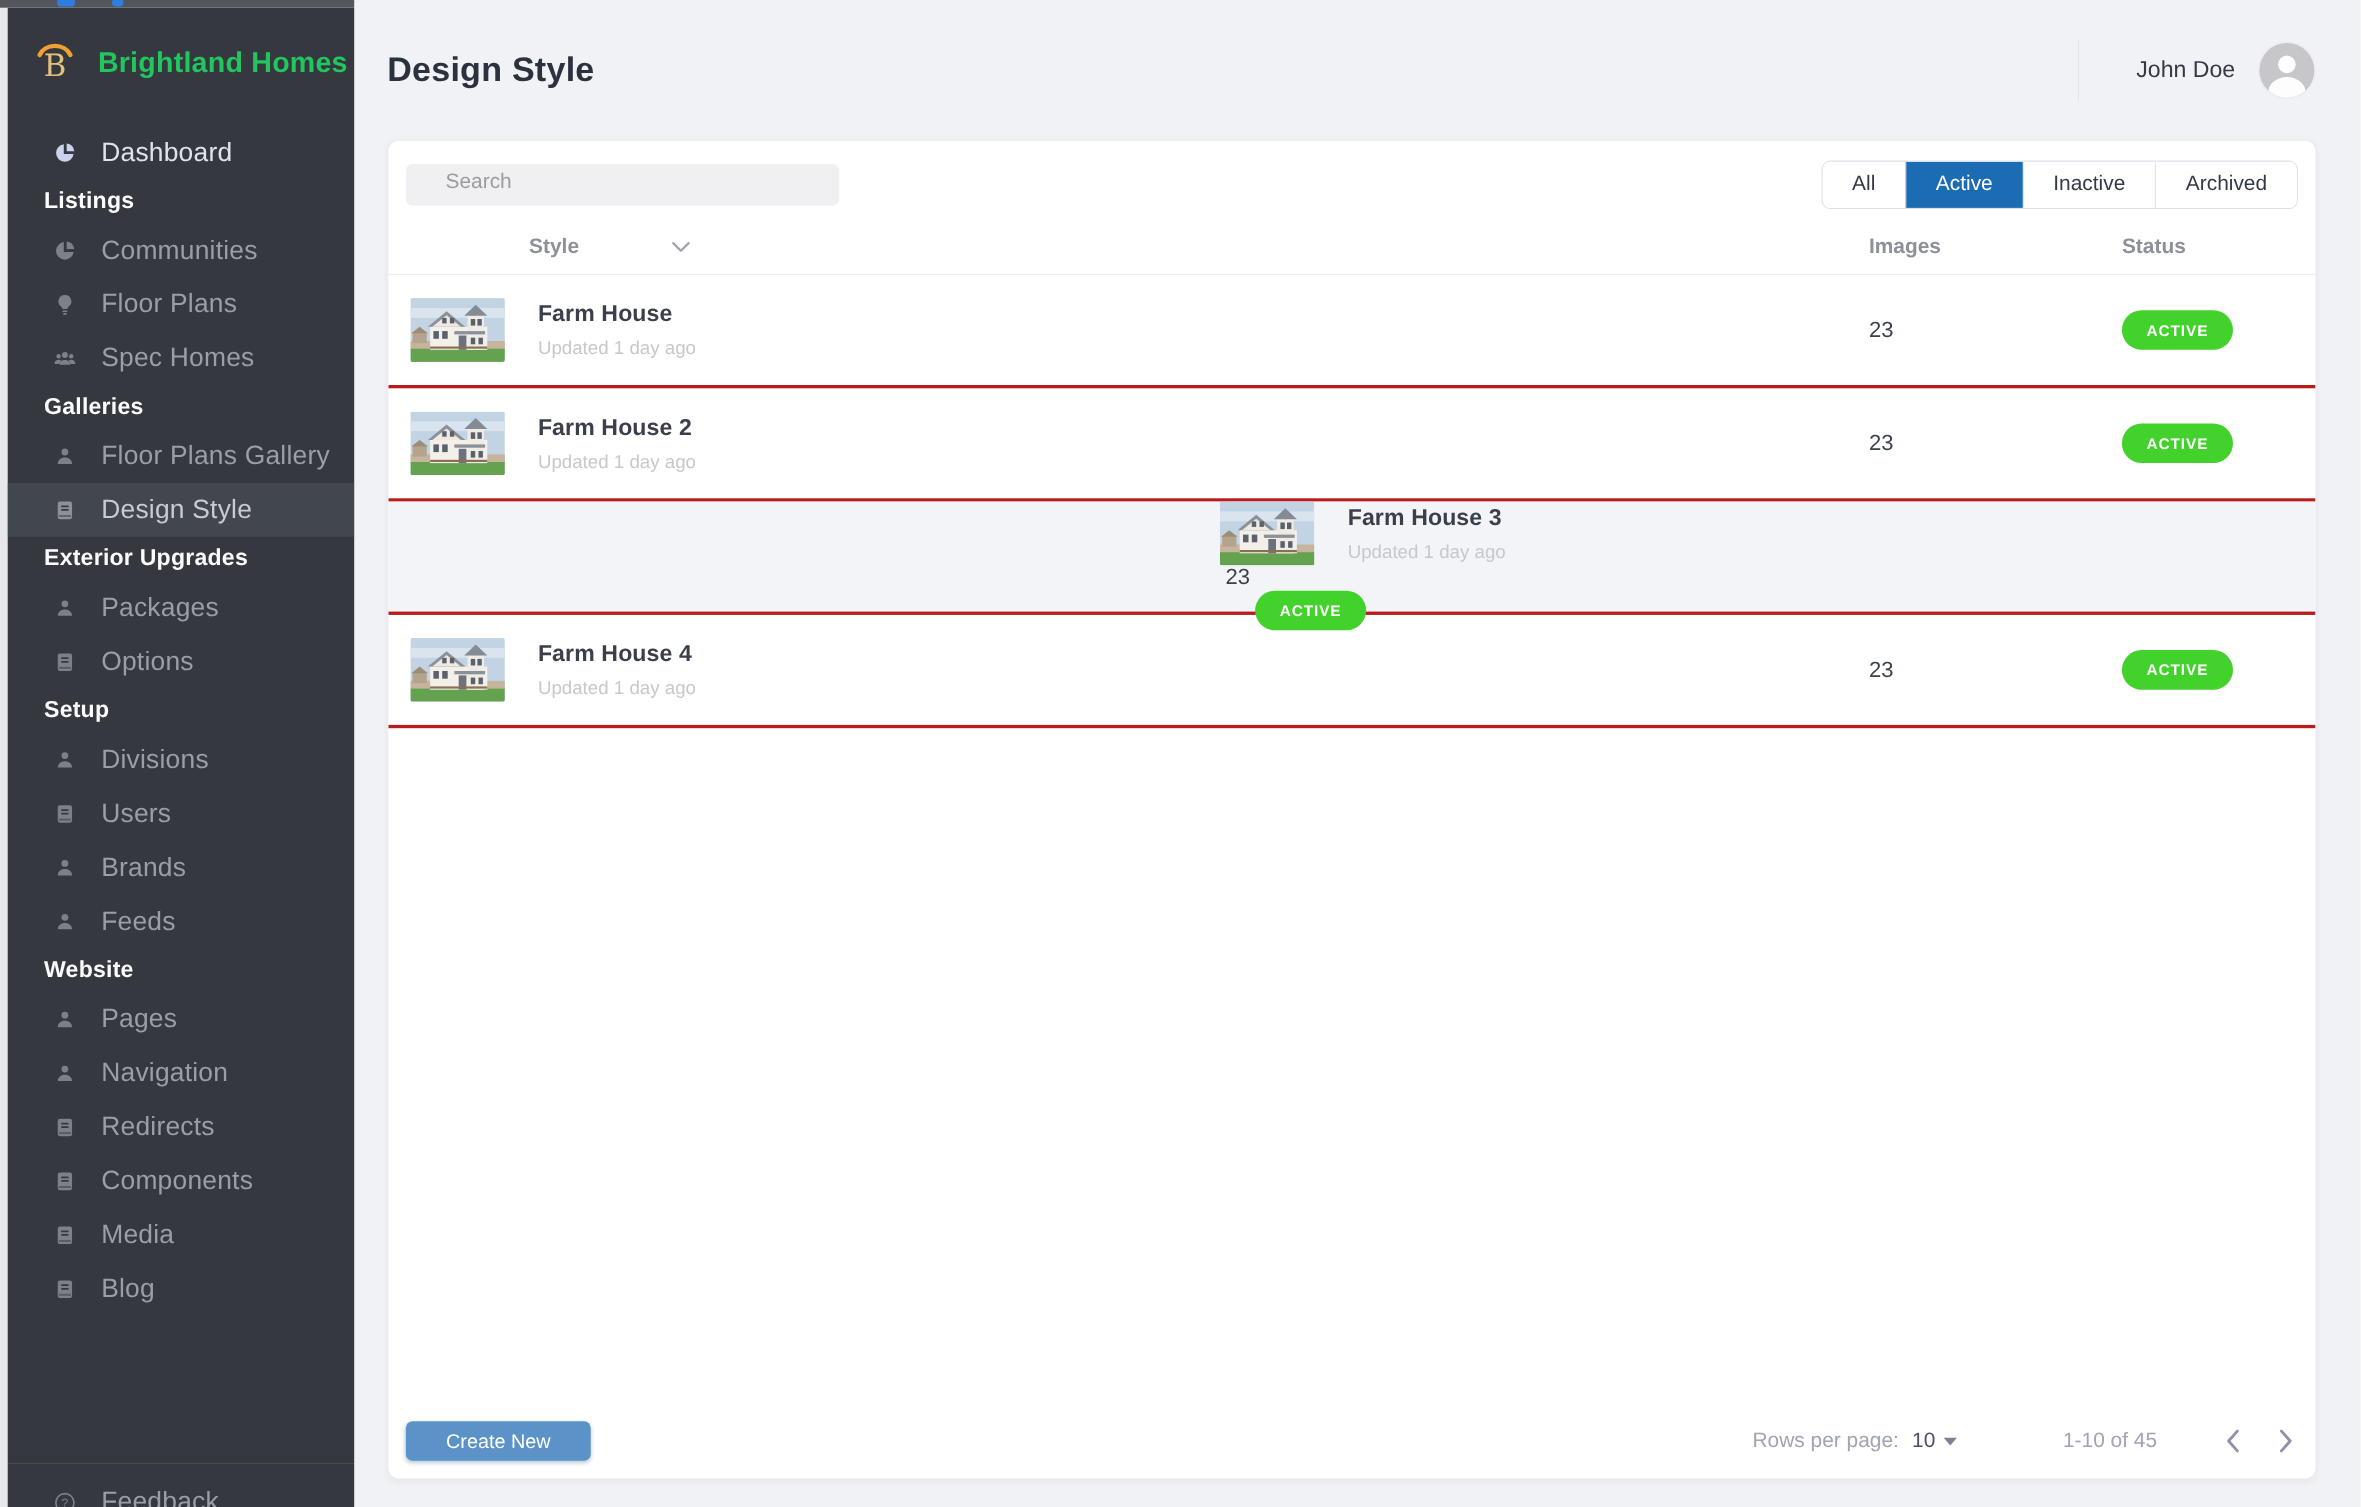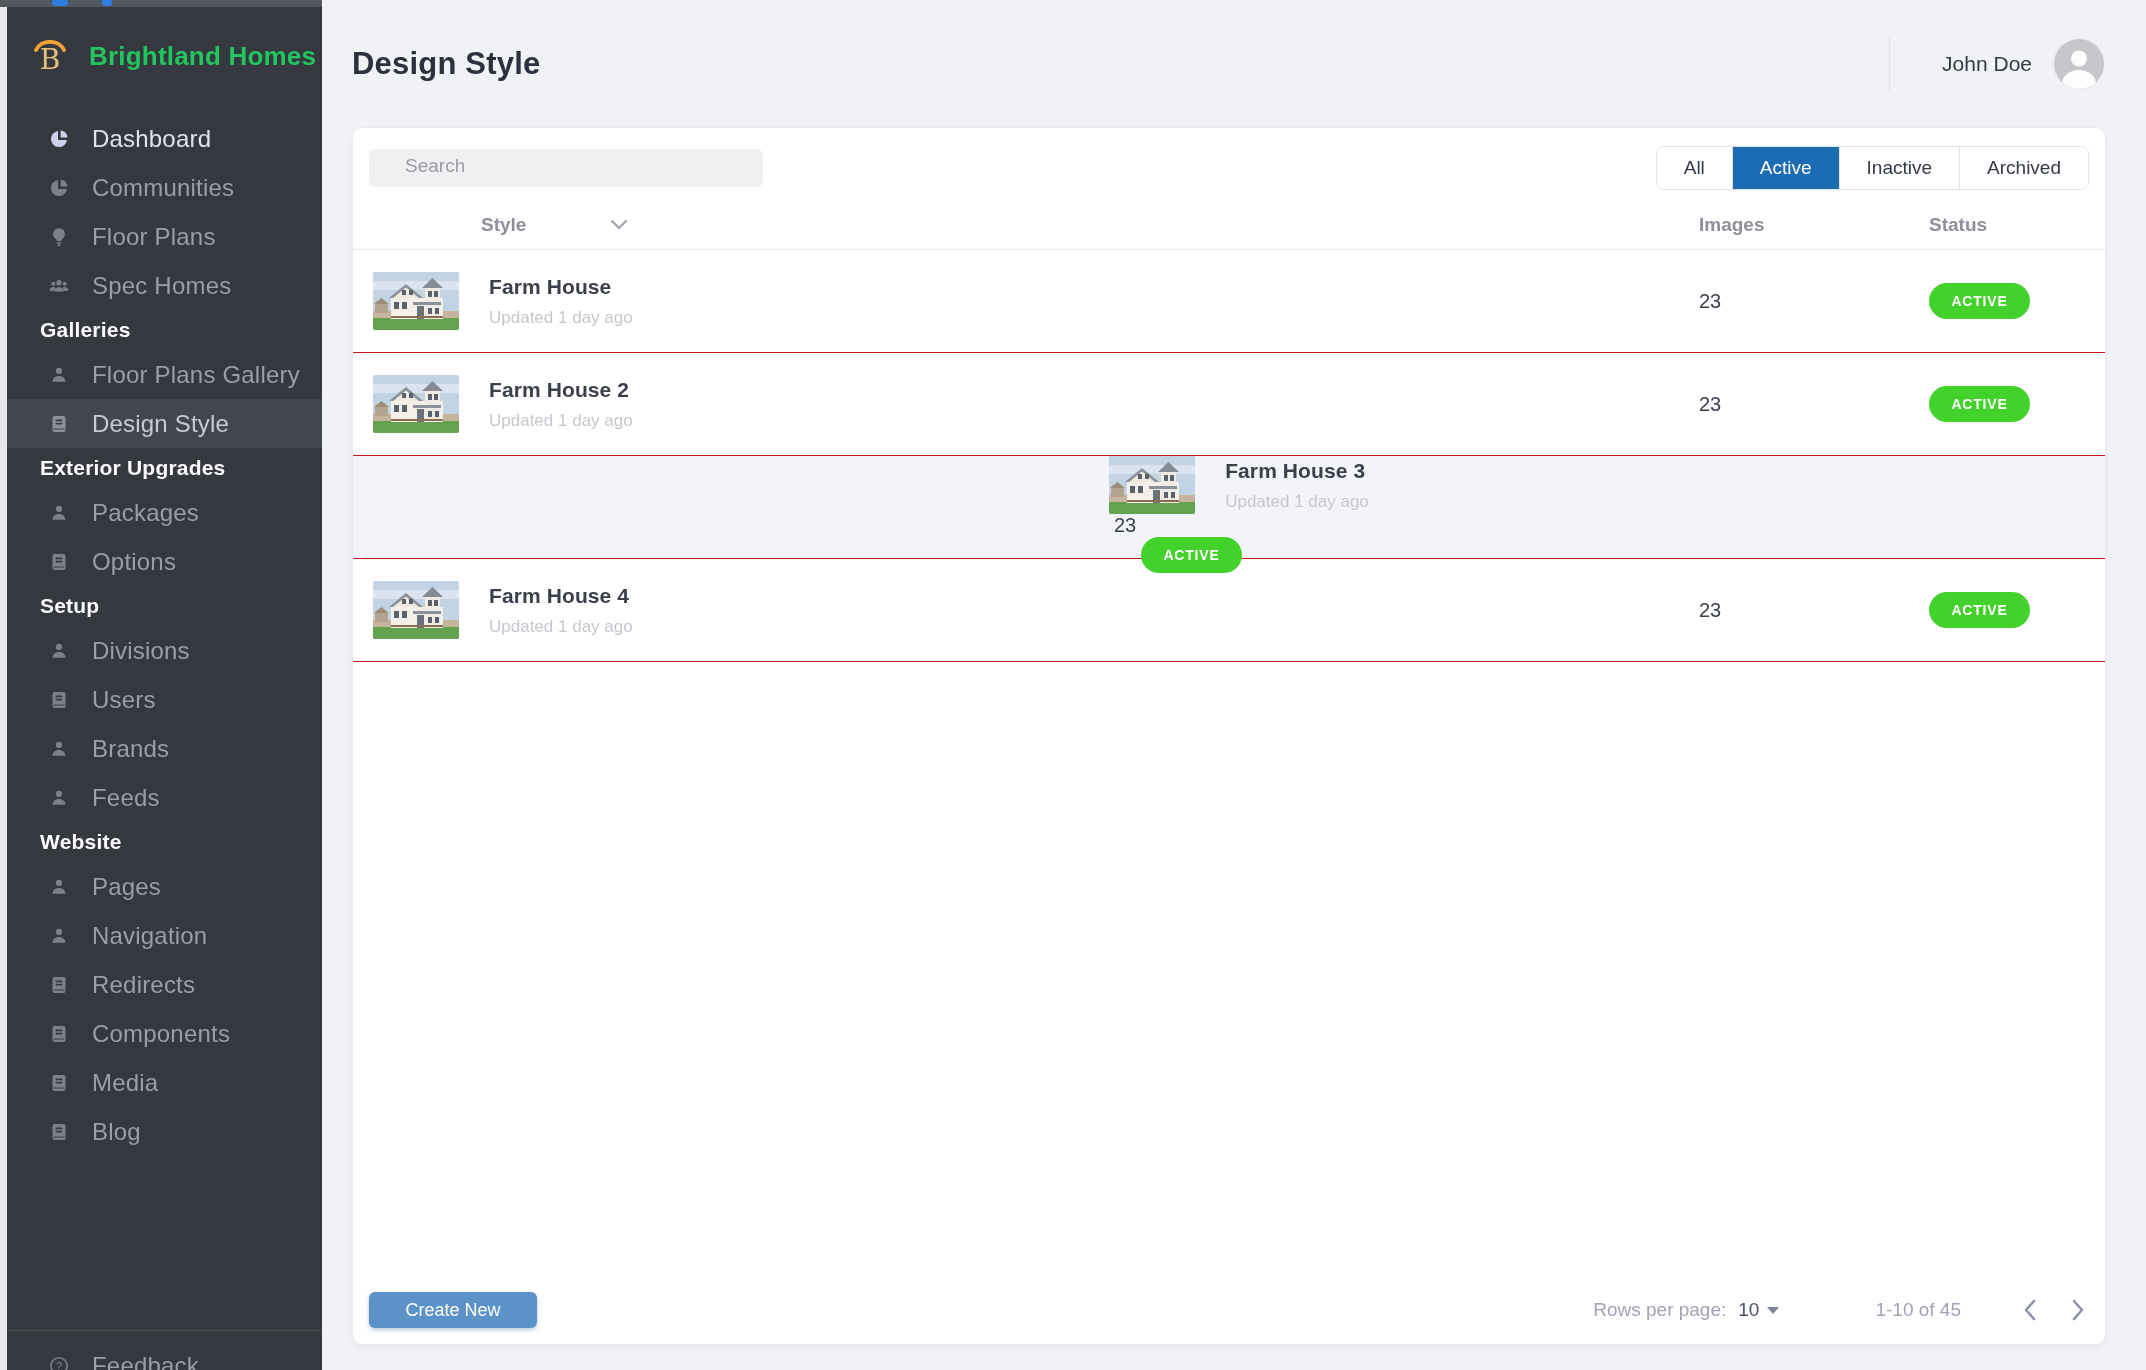--- a/index.html
+++ b/index.html
@@ -59,21 +59,21 @@
                 padding:0 27px; cursor:pointer; border-left:1px solid #e4e5ea; }
   .filter-btn:first-child { border-left:none; }
   .filter-btn.selected { background:var(--accent,#1c6cb3); color:#fff; }
 
   .thead { display:flex; align-items:center; height:50px; border-bottom:1px solid #e8e9ee; font-size:19px; color:#8d9099; font-weight:700; }
   .col-style { flex:1; display:flex; align-items:center; padding-left:128px; cursor:pointer; }
   .sort-chevron { margin-left:84px; color:#9fa2aa; display:inline-flex; }
   .col-images { width:230px; }
   .col-status { width:176px; }
 
-  .row { display:flex; align-items:center; height:103px; border-bottom:1px solid #b91c1c; cursor:pointer; }
+  .row { display:flex; align-items:center; height:103px; border-bottom:3px solid #b91c1c; cursor:pointer; }
   .row.highlighted { background:#f3f4f8;flex-direction:column; }
   .row-main { flex:1; display:flex; align-items:center; padding-left:20px; }
   .thumb { width:86px; height:58px; border-radius:2px; overflow:hidden; flex:0 0 auto; }
   .thumb svg { display:block; }
   .row-text { margin-left:30px; }
   .row-name { font-size:21px; font-weight:700; color:#3a3f4b; letter-spacing:.1px; }
   .row-updated { font-size:17px; color:#c6c8ce; margin-top:9px; }
   .row-images { width:230px; font-size:20px; color:#3b404b; }
   .row-status { width:176px; }
   .badge { display:inline-flex; align-items:center; justify-content:center; min-width:101px; height:36px;
@@ -117,20 +117,23 @@
   <nav class="nav" id="nav">
       <div class="nav-item bright">
     <span class="nav-icon">
           <svg viewBox="0 0 22 22" fill="currentColor">
             <path d="M10 3.1A8 8 0 1 0 18.9 12H10z"></path>
             <path d="M12.6 2.5a8 8 0 0 1 6.9 6.9h-6.9z"></path>
           </svg>
         </span>
     <span class="nav-label">Dashboard</span>
   </div>
+      <div class="nav-section">
+        <span class="nav-section-label">Listings</span>
+      </div>
       <div class="nav-item">
     <span class="nav-icon">
           <svg viewBox="0 0 22 22" fill="currentColor">
             <path d="M10 3.1A8 8 0 1 0 18.9 12H10z"></path>
             <path d="M12.6 2.5a8 8 0 0 1 6.9 6.9h-6.9z"></path>
           </svg>
         </span>
     <span class="nav-label">Communities</span>
   </div>
       <div class="nav-item">

